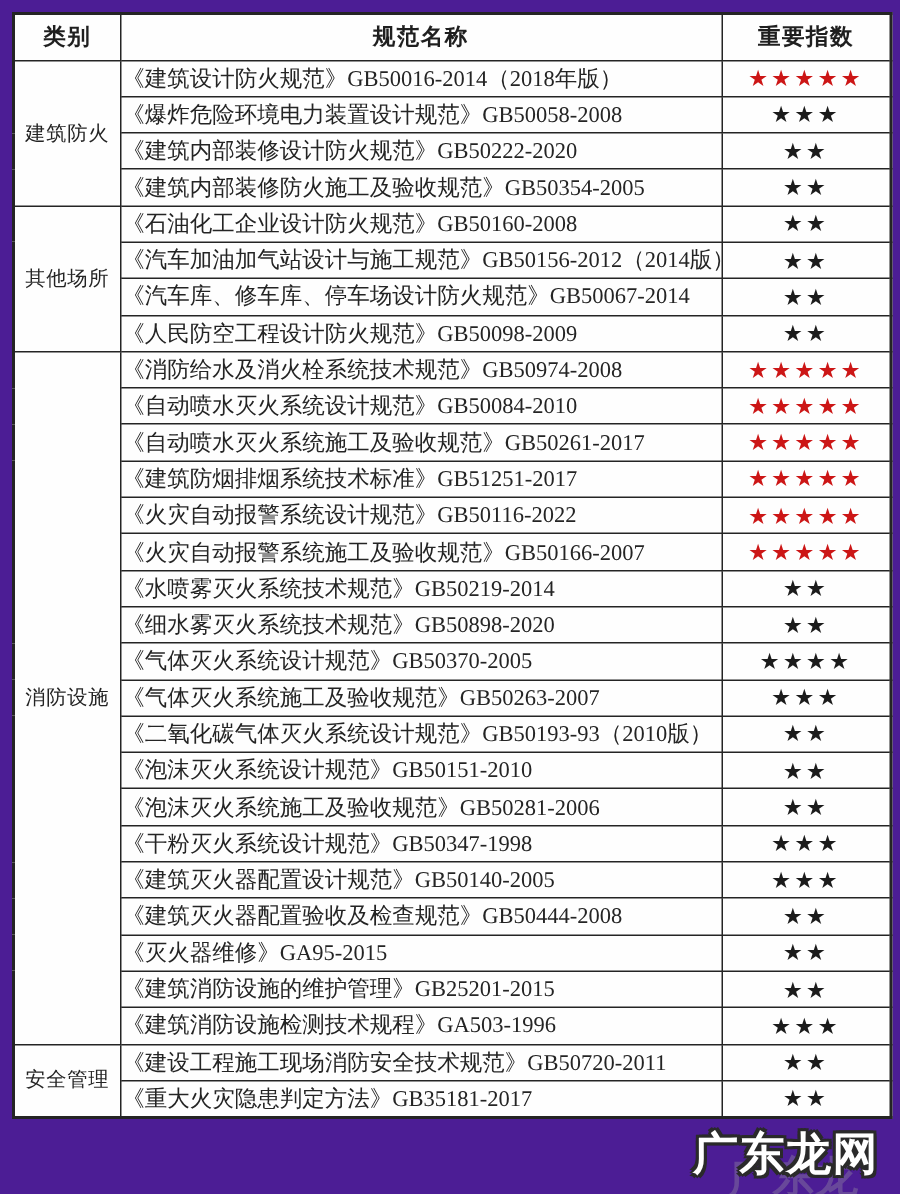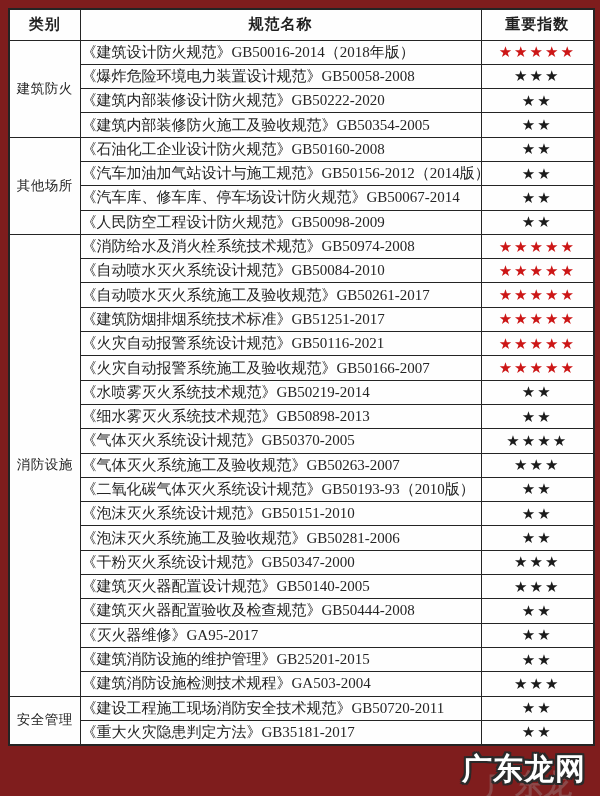--- a/index.html
+++ b/index.html
@@ -6,21 +6,21 @@
   html, body { margin: 0; padding: 0; }
   body {
     width: 600px; height: 796px;
     background: #fcfcfc;
     font-family: "Liberation Serif", "DejaVu Serif", serif;
     overflow: hidden;
   }
   .page {
     position: relative;
     width: 600px; height: 796px;
-    background: #7f1d1d;
+    background: #4c1d95;
   }
   table.spec-table {
     position: absolute;
     left: 8px; top: 8px;
     width: 585px;
     border-collapse: collapse;
     table-layout: fixed;
     background: #fefefe;
   }
   table.spec-table, table.spec-table th, table.spec-table td {
@@ -164,36 +164,36 @@
       <td class="name">《自动喷水灭火系统施工及验收规范》GB50261-2017</td>
       <td class="stars" style="color: rgb(204, 22, 22);">★★★★★</td>
     </tr>
         <tr>
 
       <td class="name">《建筑防烟排烟系统技术标准》GB51251-2017</td>
       <td class="stars" style="color: rgb(204, 22, 22);">★★★★★</td>
     </tr>
         <tr>
 
-      <td class="name">《火灾自动报警系统设计规范》GB50116-2021</td>
+      <td class="name">《火灾自动报警系统设计规范》GB50116-2022</td>
       <td class="stars" style="color: rgb(204, 22, 22);">★★★★★</td>
     </tr>
         <tr>
 
       <td class="name">《火灾自动报警系统施工及验收规范》GB50166-2007</td>
       <td class="stars" style="color: rgb(204, 22, 22);">★★★★★</td>
     </tr>
         <tr>
 
       <td class="name">《水喷雾灭火系统技术规范》GB50219-2014</td>
       <td class="stars" style="color: rgb(27, 27, 27);">★★</td>
     </tr>
         <tr>
 
-      <td class="name">《细水雾灭火系统技术规范》GB50898-2013</td>
+      <td class="name">《细水雾灭火系统技术规范》GB50898-2020</td>
       <td class="stars" style="color: rgb(27, 27, 27);">★★</td>
     </tr>
         <tr>
 
       <td class="name">《气体灭火系统设计规范》GB50370-2005</td>
       <td class="stars" style="color: rgb(27, 27, 27);">★★★★</td>
     </tr>
         <tr>
 
       <td class="name">《气体灭火系统施工及验收规范》GB50263-2007</td>
@@ -209,46 +209,46 @@
       <td class="name">《泡沫灭火系统设计规范》GB50151-2010</td>
       <td class="stars" style="color: rgb(27, 27, 27);">★★</td>
     </tr>
         <tr>
 
       <td class="name">《泡沫灭火系统施工及验收规范》GB50281-2006</td>
       <td class="stars" style="color: rgb(27, 27, 27);">★★</td>
     </tr>
         <tr>
 
-      <td class="name">《干粉灭火系统设计规范》GB50347-2000</td>
+      <td class="name">《干粉灭火系统设计规范》GB50347-1998</td>
       <td class="stars" style="color: rgb(27, 27, 27);">★★★</td>
     </tr>
         <tr>
 
       <td class="name">《建筑灭火器配置设计规范》GB50140-2005</td>
       <td class="stars" style="color: rgb(27, 27, 27);">★★★</td>
     </tr>
         <tr>
 
       <td class="name">《建筑灭火器配置验收及检查规范》GB50444-2008</td>
       <td class="stars" style="color: rgb(27, 27, 27);">★★</td>
     </tr>
         <tr>
 
-      <td class="name">《灭火器维修》GA95-2017</td>
+      <td class="name">《灭火器维修》GA95-2015</td>
       <td class="stars" style="color: rgb(27, 27, 27);">★★</td>
     </tr>
         <tr>
 
       <td class="name">《建筑消防设施的维护管理》GB25201-2015</td>
       <td class="stars" style="color: rgb(27, 27, 27);">★★</td>
     </tr>
         <tr>
 
-      <td class="name">《建筑消防设施检测技术规程》GA503-2004</td>
+      <td class="name">《建筑消防设施检测技术规程》GA503-1996</td>
       <td class="stars" style="color: rgb(27, 27, 27);">★★★</td>
     </tr>
         <tr>
       <td class="cat" rowspan="2">安全管理</td>
       <td class="name">《建设工程施工现场消防安全技术规范》GB50720-2011</td>
       <td class="stars" style="color: rgb(27, 27, 27);">★★</td>
     </tr>
         <tr>
 
       <td class="name">《重大火灾隐患判定方法》GB35181-2017</td>

